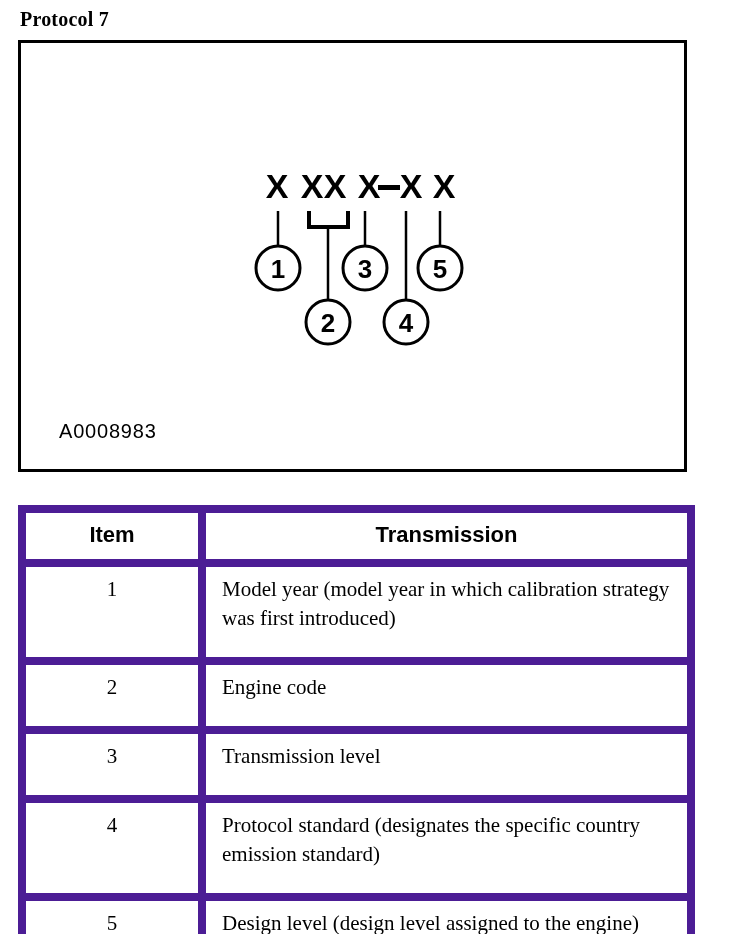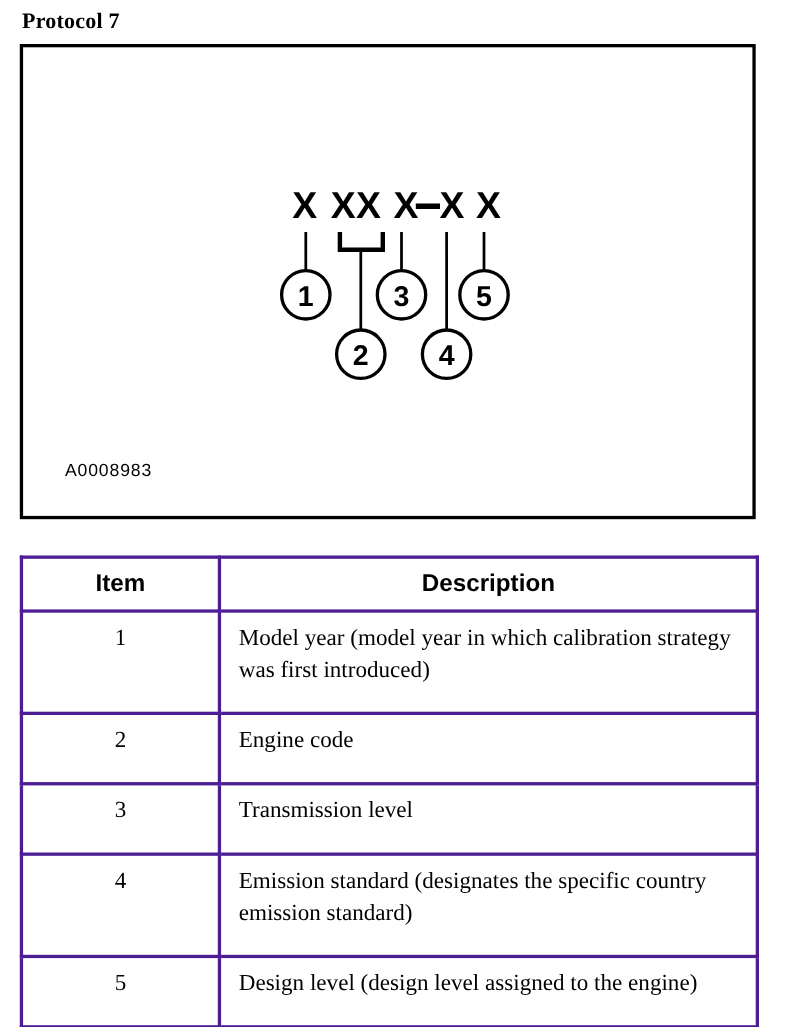--- a/index.html
+++ b/index.html
@@ -52,42 +52,42 @@
   #callout-diagram svg {
     display: block;
   }
 
   
   #figure-id {
     position: absolute;
     left: 38px;
     top: 377px;
     font-family: "Liberation Sans", sans-serif;
-    font-size: 16px;
+    font-size: 20px;
     letter-spacing: 0.8px;
     color: #000000;
     white-space: nowrap;
   }
 
   
   #items-table {
     position: absolute;
     left: 18px;
     top: 505px;
     width: 669px;
     border-collapse: collapse;
     table-layout: fixed;
     background: #ffffff;
   }
   #items-table col.col-item { width: 180px; }
   #items-table col.col-desc { width: 489px; }
 
   #items-table th,
   #items-table td {
-    border: 3px solid #4c1d95;
+    border: 8px solid #4c1d95;
     box-sizing: border-box;
     vertical-align: top;
   }
 
   #items-table thead th {
     font-family: "Liberation Sans", sans-serif;
     font-weight: bold;
     font-size: 22px;
     text-align: center;
     padding: 9px 6px 11px 6px;
@@ -164,38 +164,38 @@
 </div>
 
 <table id="items-table">
   <colgroup>
     <col class="col-item">
     <col class="col-desc">
   </colgroup>
   <thead>
     <tr>
       <th class="cell-item">Item</th>
-      <th class="cell-desc">Description</th>
+      <th class="cell-desc">Transmission</th>
     </tr>
   </thead>
   <tbody>
     <tr>
       <td class="cell-item">1</td>
       <td class="cell-desc">Model year (model year in which calibration strategy was first introduced)</td>
     </tr>
     <tr>
       <td class="cell-item">2</td>
       <td class="cell-desc">Engine code</td>
     </tr>
     <tr>
       <td class="cell-item">3</td>
       <td class="cell-desc">Transmission level</td>
     </tr>
     <tr>
       <td class="cell-item">4</td>
-      <td class="cell-desc">Emission standard (designates the specific country emission standard)</td>
+      <td class="cell-desc">Protocol standard (designates the specific country emission standard)</td>
     </tr>
     <tr>
       <td class="cell-item">5</td>
       <td class="cell-desc">Design level (design level assigned to the engine)</td>
     </tr>
   </tbody>
 </table>
 
 </body></html>

